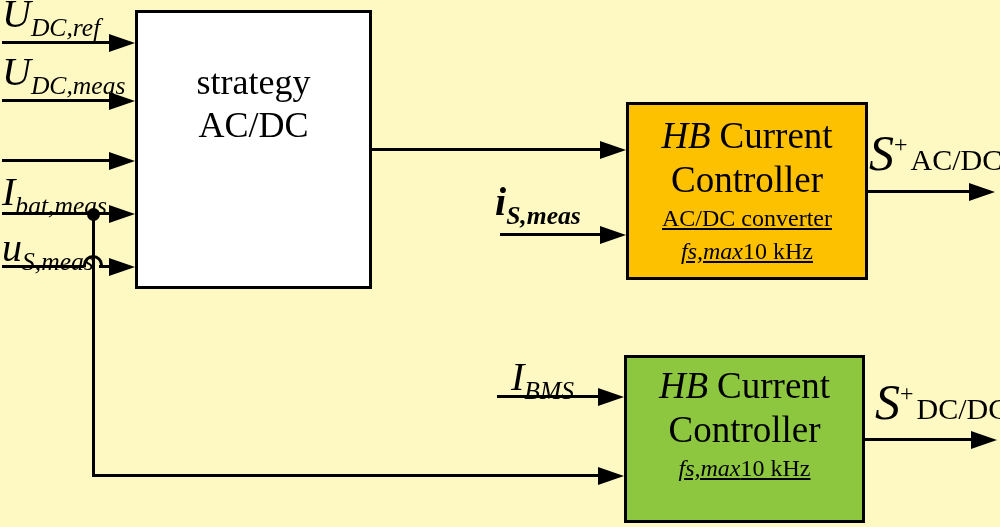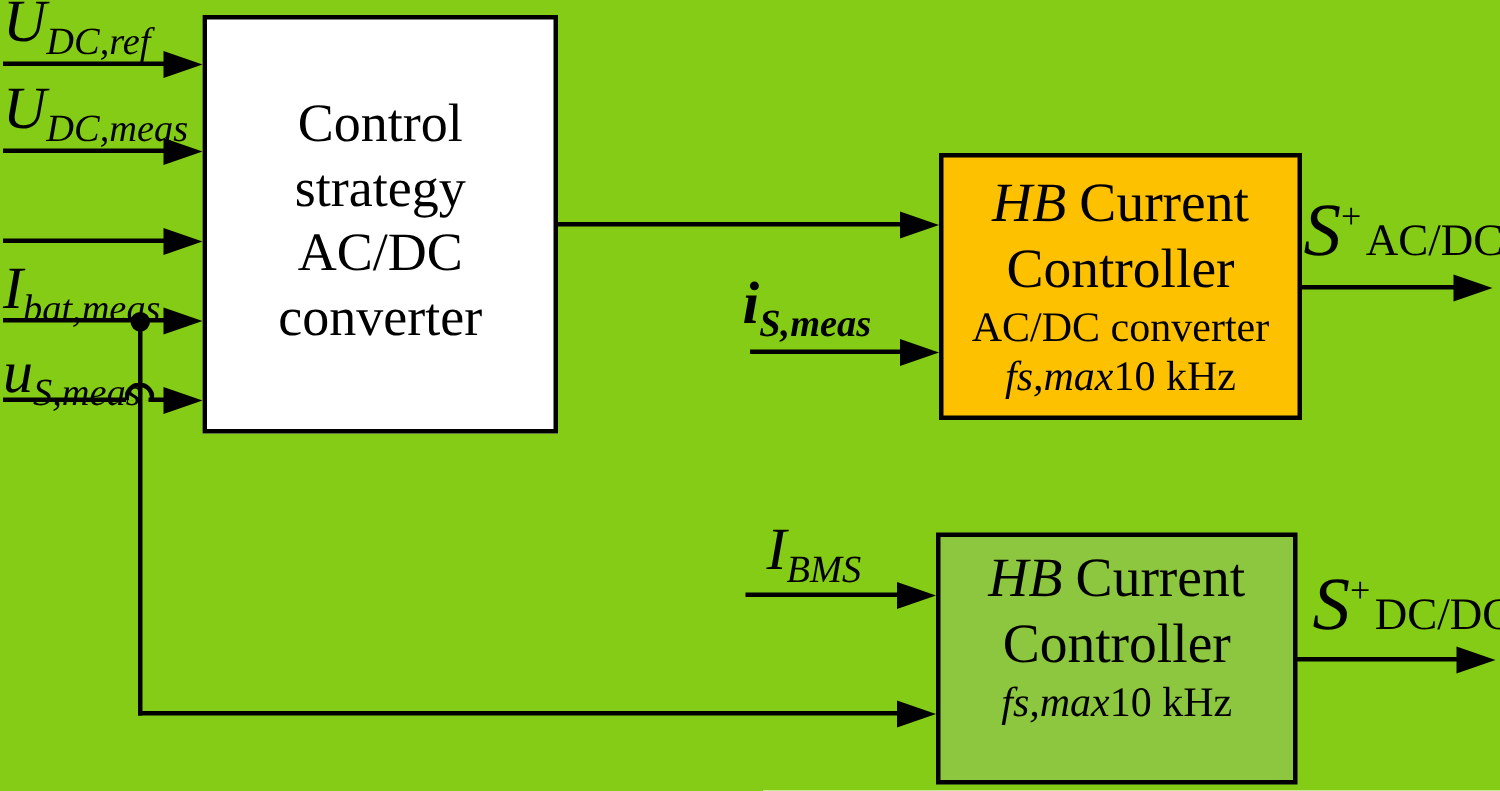--- a/index.html
+++ b/index.html
@@ -1,35 +1,35 @@
 <!DOCTYPE html>
 <html><head>
 <meta charset="utf-8">
 <style>
   html,body{margin:0;padding:0;background:#fff;}
   .canvas{
-    position:relative;width:1000px;height:527px;background:#84cc16;
+    position:relative;width:1000px;height:527px;background:#fef9c3;
     font-family:"Liberation Serif","DejaVu Serif",serif;color:#000;overflow:hidden;
   }
   .hline{position:absolute;height:3px;background:#000;}
   .vline{position:absolute;width:3px;background:#000;}
   .arrowhead{position:absolute;width:0;height:0;
     border-top:9px solid transparent;border-bottom:9px solid transparent;
     border-left:26px solid #000;}
   .box{position:absolute;border:3px solid #000;box-sizing:border-box;
     text-align:center;background:#fff;}
   .dot{position:absolute;width:13px;height:13px;border-radius:50%;background:#000;}
   .hop{position:absolute;width:20px;height:12px;border:3px solid #000;border-bottom:none;
     border-radius:10px 10px 0 0;box-sizing:border-box;background:transparent;}
   .lbl{position:absolute;font-size:40px;line-height:1;font-style:italic;white-space:nowrap;}
   .lbl sub{font-size:0.64em;line-height:1;}
   .ctrl-text{position:absolute;left:0;right:0;}
   .ctrl-line{font-size:36px;line-height:43px;}
   .big-line{font-size:37px;line-height:44px;white-space:nowrap;}
-  .small-line{font-size:28px;line-height:33px;white-space:nowrap;}
+  .small-line{font-size:24px;line-height:33px;white-space:nowrap;text-decoration:underline;}
   .it{font-style:italic;}
   .gap{margin-left:0.24em;}
   .outlbl{position:absolute;font-size:50px;line-height:1;white-space:nowrap;}
   .outlbl .sbase{font-style:italic;}
   .outlbl sup{font-size:24px;line-height:1;vertical-align:18px;}
   .outlbl .subtxt{font-size:30px;margin-left:3px;}
 </style>
 </head>
 <body>
 
@@ -57,24 +57,22 @@
   <div class="hop" style="left:83px;top:255px;"></div>
   <div class="arrowhead" style="left:109px;top:258px;"></div>
 
   <div class="dot" style="left:87px;top:208px;"></div>
   <div class="vline" style="left:92px;top:214px;height:263px;"></div>
   <div class="hline" style="left:92px;top:474px;width:508px;"></div>
   <div class="arrowhead" style="left:598px;top:467px;"></div>
 
   <div class="box" style="left: 135px; top: 10px; width: 237px; height: 279px; background-color: rgb(255, 255, 255);">
     <div class="ctrl-text" style="top:48px;">
-      <div class="ctrl-line">Control</div>
       <div class="ctrl-line">strategy</div>
       <div class="ctrl-line">AC/DC</div>
-      <div class="ctrl-line">converter</div>
     </div>
   </div>
 
   <div class="hline" style="left:370px;top:148px;width:231px;"></div>
   <div class="arrowhead" style="left:600px;top:141px;"></div>
 
   <div class="lbl" style="left:495px;top:182px;font-weight:bold;"><span>i</span><sub>S,meas</sub></div>
   <div class="hline" style="left:500px;top:233px;width:102px;"></div>
   <div class="arrowhead" style="left:600px;top:226px;"></div>
 
@@ -84,21 +82,21 @@
       <div class="big-line">Controller</div>
       <div class="small-line">AC/DC converter</div>
       <div class="small-line"><span class="it">fs,max</span><span>10 kHz</span></div>
     </div>
   </div>
 
   <div class="outlbl" style="left:869px;top:128px;"><span class="sbase">S</span><sup>+</sup><span class="subtxt">AC/DC</span></div>
   <div class="hline" style="left:866px;top:190px;width:104px;"></div>
   <div class="arrowhead" style="left:969px;top:183px;"></div>
 
-  <div class="lbl" style="left:511px;top:346px;"><span>I</span><sub>BMS</sub></div>
+  <div class="lbl" style="left:511px;top:357px;"><span>I</span><sub>BMS</sub></div>
   <div class="hline" style="left:497px;top:395px;width:103px;"></div>
   <div class="arrowhead" style="left:598px;top:388px;"></div>
 
   <div class="box" style="left: 624px; top: 355px; width: 241px; height: 168px; background-color: rgb(141, 198, 63);">
     <div style="padding-top:6px;">
       <div class="big-line"><span class="it">HB</span><span class="gap">Current</span></div>
       <div class="big-line">Controller</div>
       <div class="small-line"><span class="it">fs,max</span><span>10 kHz</span></div>
     </div>
   </div>

